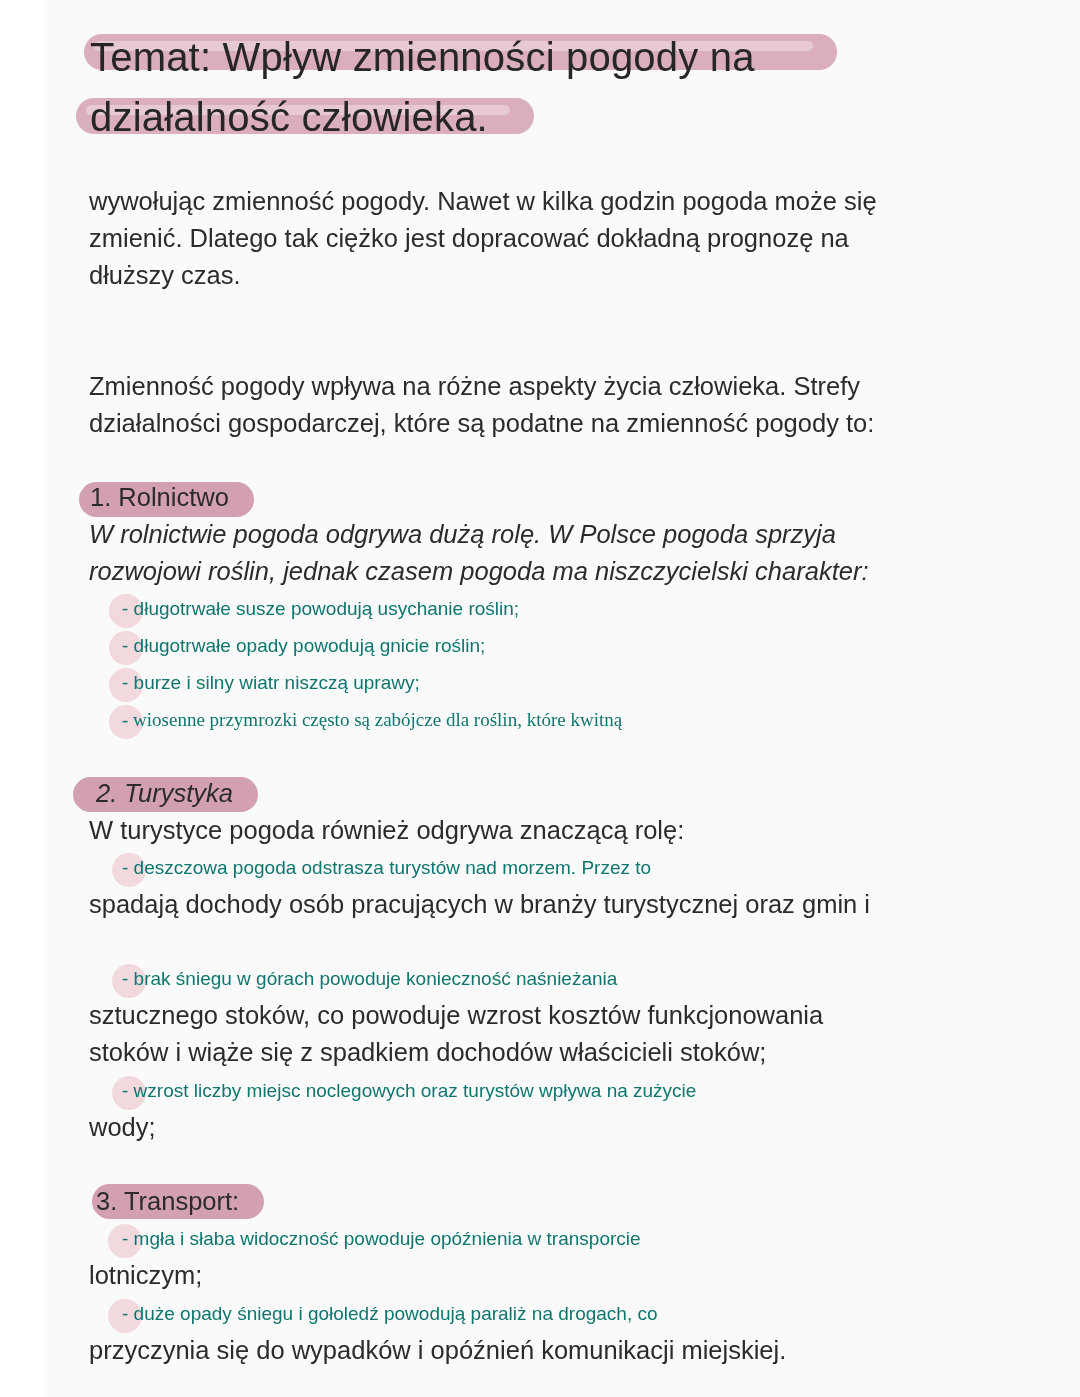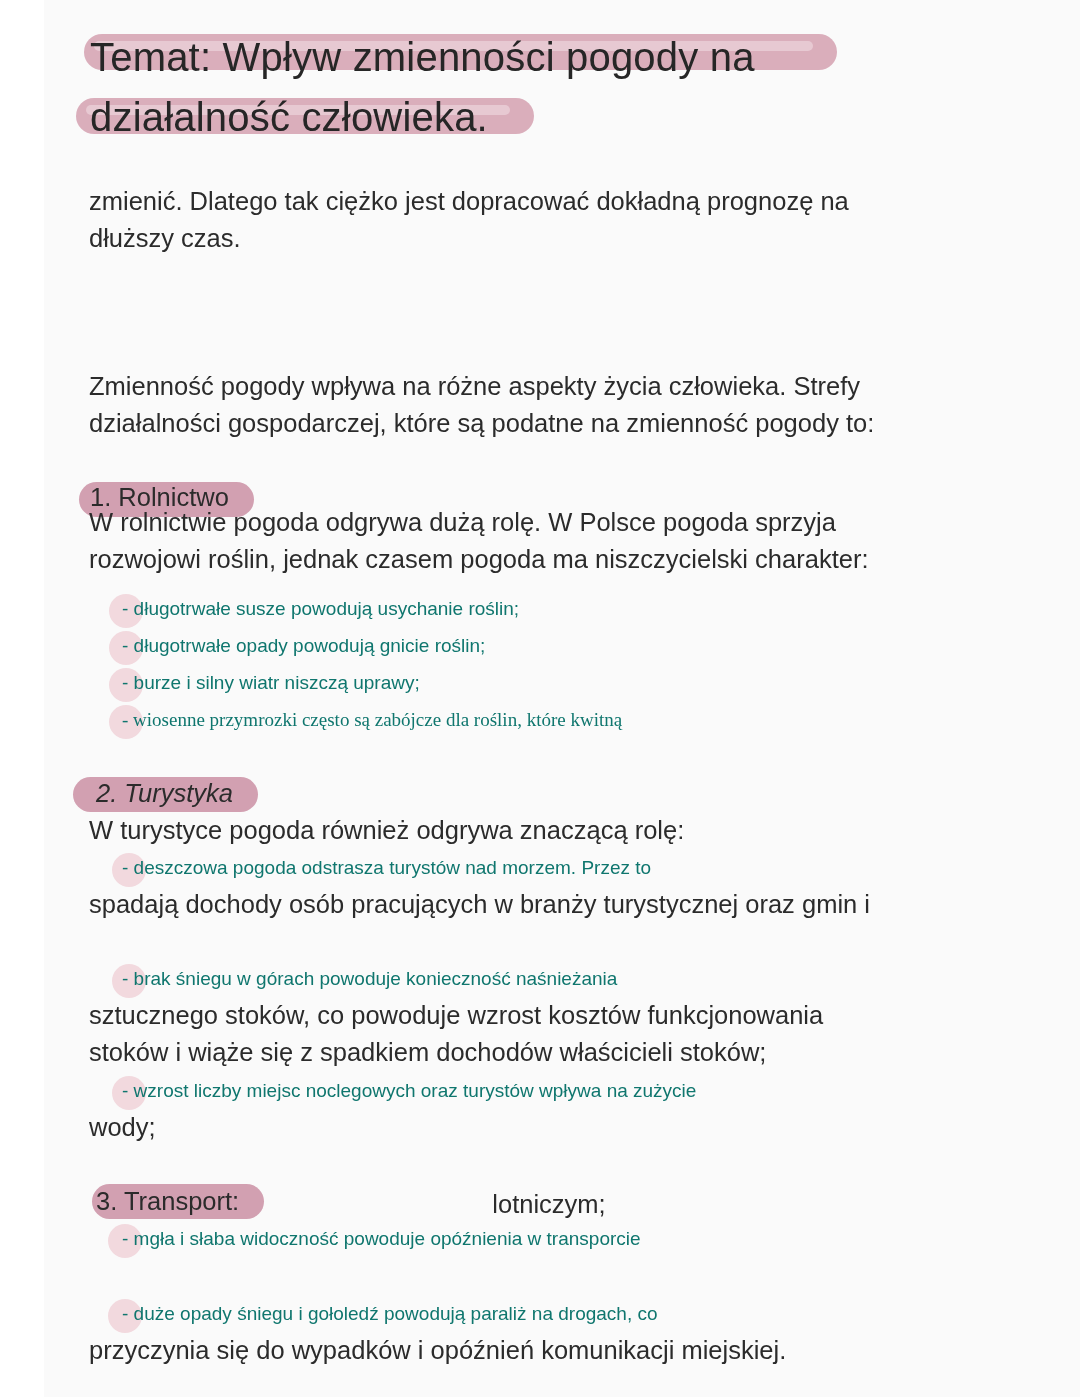--- a/index.html
+++ b/index.html
@@ -89,32 +89,33 @@
 
 <div class="left-strip"></div>
 <div class="page"></div>
 
 <div class="hl-title" style="left:84px; top:34px; width:753px; height:36px;"></div>
 <div class="hl-title" style="left:76px; top:98px; width:458px; height:36px;"></div>
 <div class="title-line" style="left:90px; top:32px;">Temat: Wpływ zmienności pogody na</div>
 <div class="title-line" style="left:90px; top:92px;">działalność człowieka.</div>
 
 <div class="para" style="top:183px;">
+  <span class="line">wywołując zmienność pogody. Nawet w kilka godzin pogoda może się</span>
   <span class="line">zmienić. Dlatego tak ciężko jest dopracować dokładną prognozę na</span>
   <span class="line">dłuższy czas.</span>
 </div>
 
 <div class="para" style="top:368px;">
   <span class="line">Zmienność pogody wpływa na różne aspekty życia człowieka. Strefy</span>
   <span class="line">działalności gospodarczej, które są podatne na zmienność pogody to:</span>
 </div>
 
 <div class="section-hl" style="left:79px; top:482px; width:175px; height:35px;"></div>
 <div class="section-label" style="left:90px; top:479px;">1.  Rolnictwo</div>
-<div class="para" style="top:504px;">
+<div class="para" style="top:516px;font-style:italic;">
   <span class="line"> W rolnictwie pogoda odgrywa dużą rolę. W Polsce pogoda sprzyja</span>
   <span class="line">rozwojowi roślin, jednak czasem pogoda ma niszczycielski charakter:</span>
 </div>
 
 <div class="bullet-dot" style="left:109px; top:594px;"></div>
 <div class="txt" style="left:122px; top:590px;">- długotrwałe susze powodują usychanie roślin;</div>
 <div class="bullet-dot" style="left:109px; top:631px;"></div>
 <div class="txt" style="left:122px; top:627px;">- długotrwałe opady powodują gnicie roślin;</div>
 <div class="bullet-dot" style="left:109px; top:668px;"></div>
 <div class="txt" style="left:122px; top:664px;">- burze i silny wiatr niszczą uprawy;</div>
@@ -144,21 +145,21 @@
 <div class="txt" style="left:122px; top:1072px;">- wzrost liczby miejsc noclegowych oraz turystów wpływa na zużycie</div>
 <div class="para" style="top:1109px;">
   <span class="line">wody;</span>
 </div>
 
 <div class="section-hl" style="left:92px; top:1184px; width:172px; height:35px;"></div>
 <div class="section-label" style="left:96px; top:1183px;">3. Transport:</div>
 
 <div class="bullet-dot" style="left:108px; top:1224px;"></div>
 <div class="txt" style="left:122px; top:1220px;">- mgła i słaba widoczność powoduje opóźnienia w transporcie</div>
-<div class="para" style="top:1186px;text-align:center;">
+<div class="para" style="top:1257px;">
   <span class="line">lotniczym;</span>
 </div>
 
 <div class="bullet-dot" style="left:108px; top:1299px;"></div>
 <div class="txt" style="left:122px; top:1295px;">- duże opady śniegu i gołoledź powodują paraliż na drogach, co</div>
 <div class="para" style="top:1332px;">
   <span class="line">przyczynia się do wypadków i opóźnień komunikacji miejskiej.</span>
 </div>
 
 </body></html>

